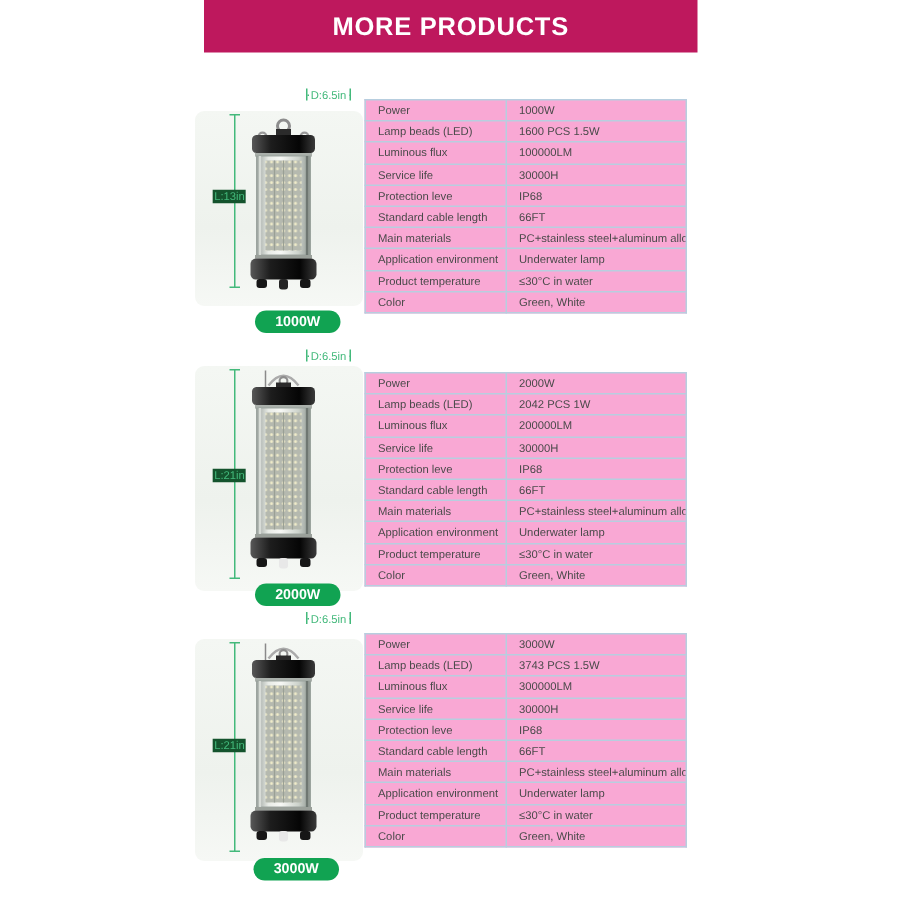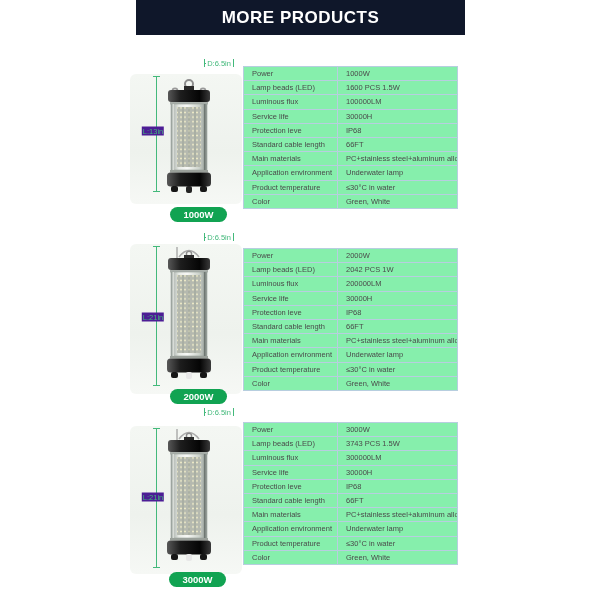--- a/index.html
+++ b/index.html
@@ -1,49 +1,49 @@
 <!DOCTYPE html>
 <html><head>
 <meta charset="utf-8">
 <style>
   * { margin:0; padding:0; box-sizing:border-box; }
   html,body { width:600px; height:600px; background:#ffffff; font-family:"Liberation Sans", sans-serif; overflow:hidden; }
   #page { position:relative; width:600px; height:600px; background:#fff; }
 
   
   .banner { position:absolute; left:136px; top:0; width:329px; height:35px;
-            background:#0f172a; color:#fff; display:flex; align-items:center; justify-content:center;
+            background:#be185d; color:#fff; display:flex; align-items:center; justify-content:center;
             font-size:17px; font-weight:bold; letter-spacing:0.5px; }
 
   
   .photo-bg { position:absolute; background:linear-gradient(180deg,#f4f7f3 0%,#eef2ed 60%,#f6f8f5 100%);
               border-radius:6px; }
 
   
   .dim-h { position:absolute; display:flex; align-items:center; height:12px; color:#43B97B;padding-left:48px; }
   .dim-h .vtick { width:1px; height:8px; background:#43B97B; }
   .dim-h .hline { flex:1; height:1px; background:#43B97B; }
   .dim-h .dim-label { font-size:7.5px; padding:0 2px; white-space:nowrap; }
 
   .dim-v { position:absolute; width:1px; background:#43B97B; }
   .dim-v .htick { position:absolute; left:-3px; width:7px; height:1px; background:#43B97B; }
   .dim-v .htick.top { top:0; } .dim-v .htick.bot { bottom:0; }
-  .len-label { position:absolute; font-size:7.5px; color:#43B97B; background:#4c1d95;
+  .len-label { position:absolute; font-size:7.5px; color:#43B97B; background:#14532d;
                padding:0 1px; white-space:nowrap; transform:translate(-50%,-50%); }
 
   
   .lamp { position:absolute; }
 
   
   .badge { position:absolute; width:57px; height:15px; background:#11A352; border-radius:8px;
            color:#fff; font-size:9.5px; font-weight:bold; display:flex; align-items:center; justify-content:center; }
 
   
   .spec-table { position:absolute; left:243px; width:215px; border-collapse:collapse;
-                table-layout:fixed; background:#86efac; }
+                table-layout:fixed; background:#f9a8d4; }
   .spec-table td { border:1px solid #B7CEDF; height:14.2px; font-size:7.5px; color:#4a4a4a;
                    padding:0 2px 0 8px; vertical-align:middle; white-space:nowrap; overflow:hidden; }
   .spec-table td.lbl { width:94px; }
 </style>
 </head>
 <body>
 
 <svg width="0" height="0" style="position:absolute" aria-hidden="true">
   <defs>
     <linearGradient id="capG" x1="0" y1="0" x2="1" y2="0">

